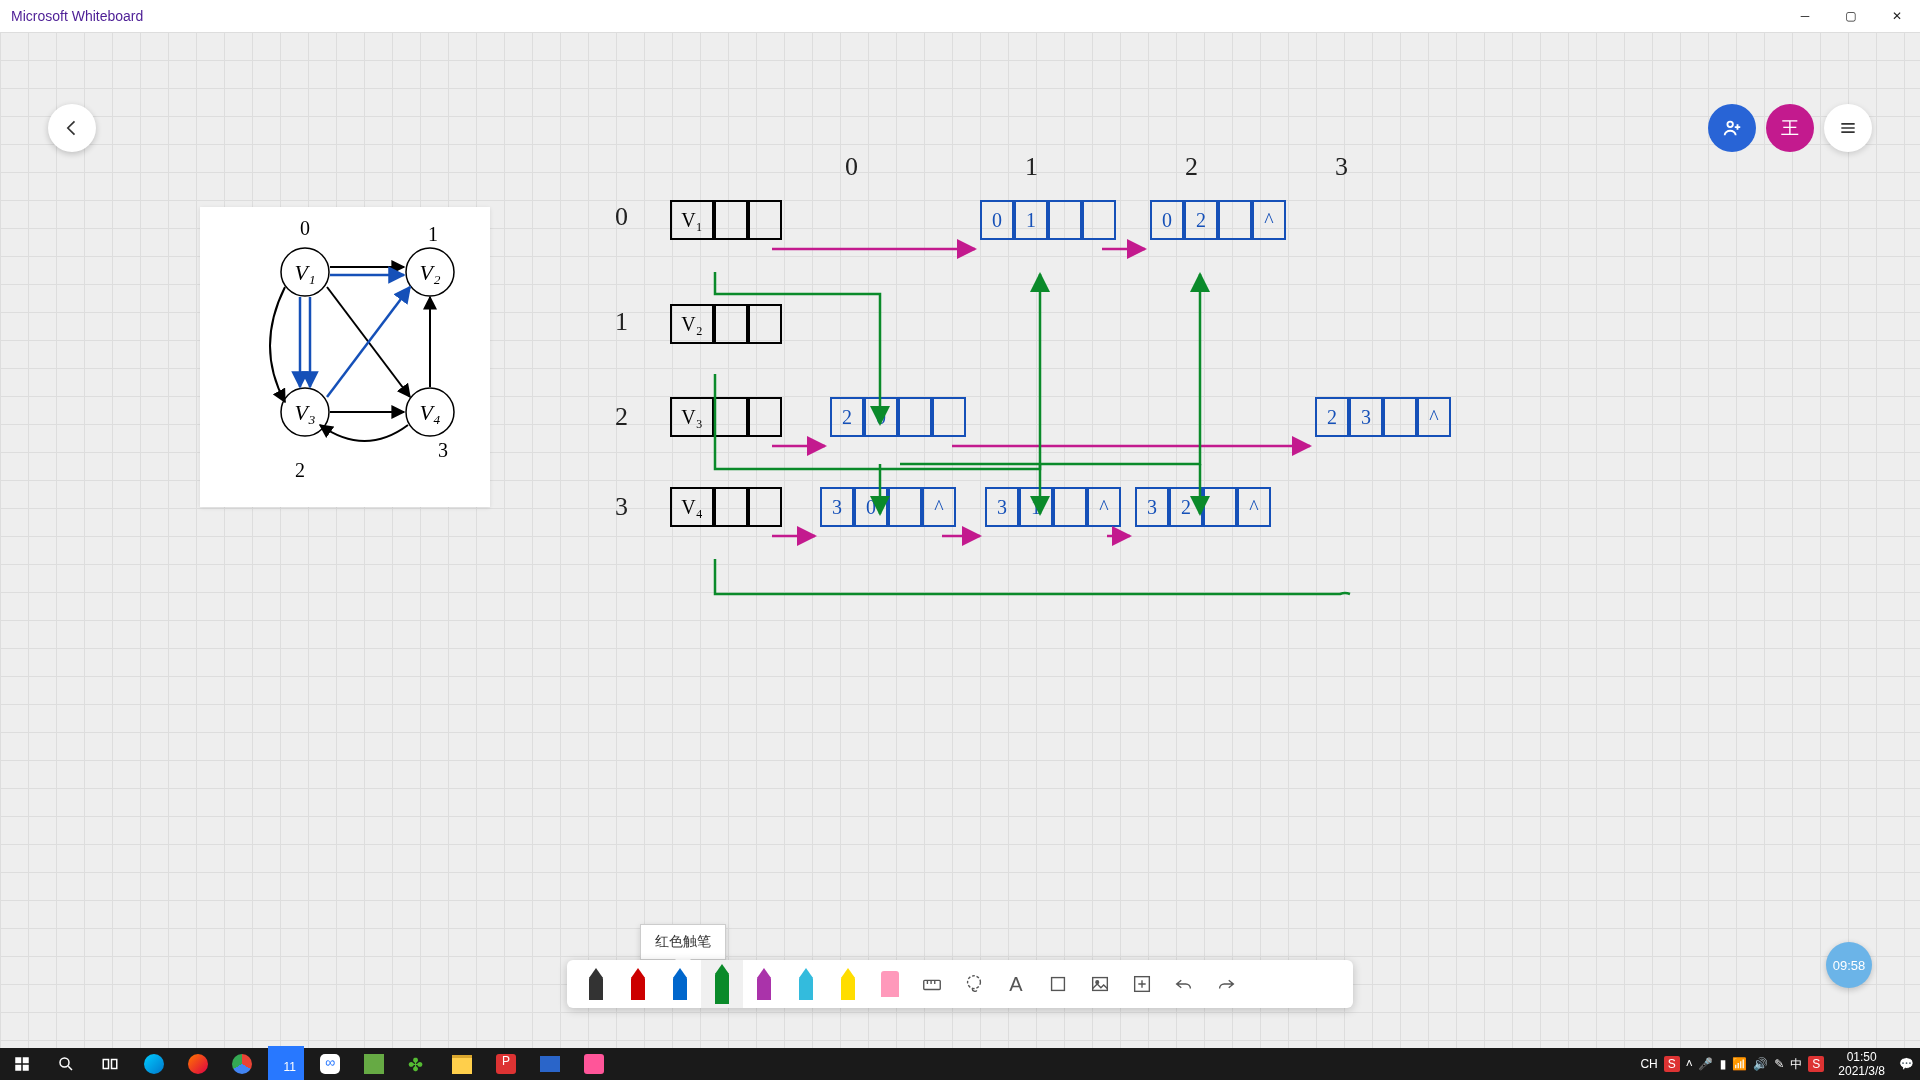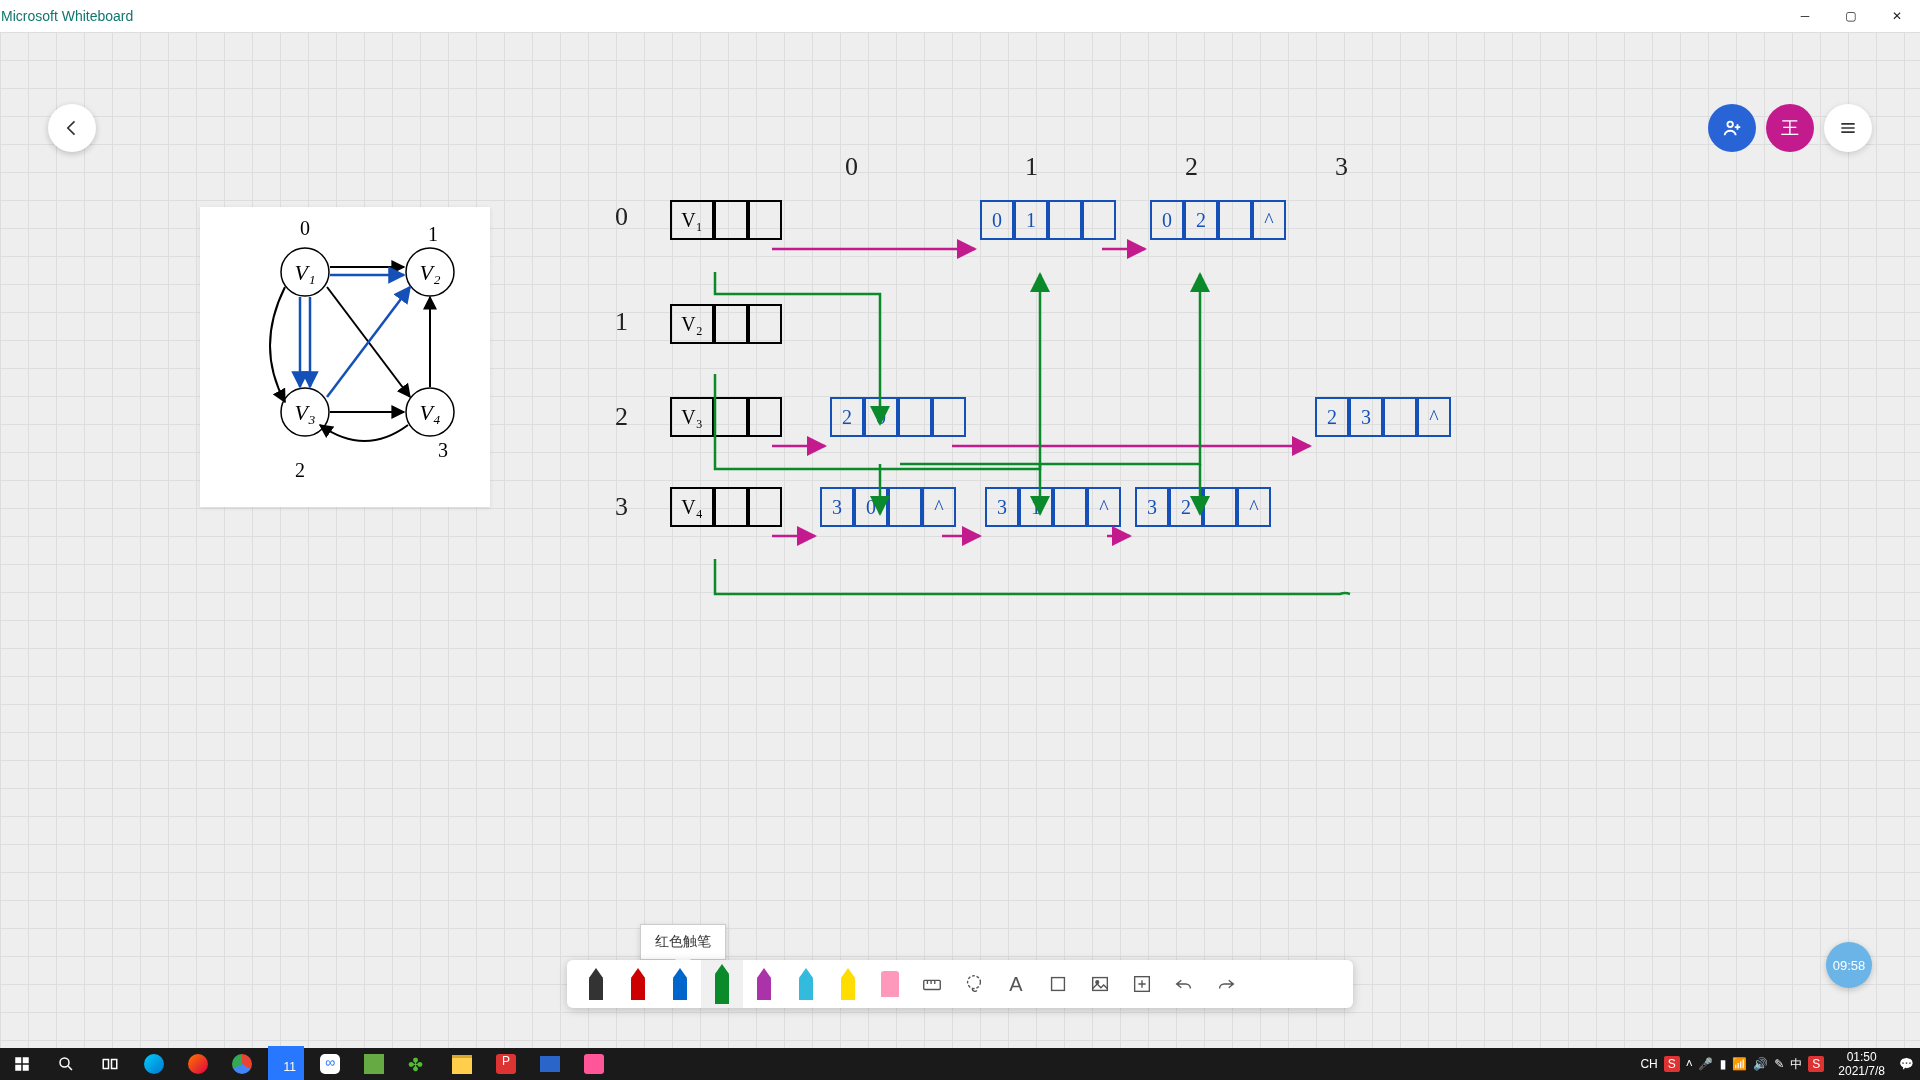--- a/index.html
+++ b/index.html
@@ -1,17 +1,17 @@
 <!DOCTYPE html>
 <html><head>
 <meta charset="utf-8">
 <style>
 html,body{margin:0;padding:0;width:1920px;height:1080px;overflow:hidden;font-family:'Segoe UI',sans-serif;background:#e8e8e8}
 .titlebar{height:32px;background:#fff;display:flex;align-items:center;border-bottom:1px solid #ddd}
-.titlebar .title{font-size:14px;padding-left:1px;color:#0f766e}
+.titlebar .title{font-size:14px;padding-left:11px;color:#4c1d95}
 .titlebar .winctrl{margin-left:auto;display:flex}
 .titlebar .winctrl div{width:46px;height:32px;display:flex;align-items:center;justify-content:center;font-size:12px;color:#222;cursor:pointer}
 .canvas-area{position:absolute;top:32px;left:0;right:0;bottom:32px;background:#eee;
   background-image:linear-gradient(#ddd 1px,transparent 1px),linear-gradient(90deg,#ddd 1px,transparent 1px);
   background-size:28px 28px;}
 .back-btn{position:absolute;top:72px;left:48px;width:48px;height:48px;border-radius:50%;background:#fff;display:flex;align-items:center;justify-content:center;box-shadow:0 2px 6px rgba(0,0,0,.2);cursor:pointer}
 .top-right{position:absolute;top:72px;right:48px;display:flex;gap:10px;align-items:center}
 .avatar{width:48px;height:48px;border-radius:50%;display:flex;align-items:center;justify-content:center;color:#fff;font-size:18px;cursor:pointer}
 .avatar.blue{background:#2864d6}
 .avatar.magenta{background:#c31a8e}
@@ -396,17 +396,17 @@
     <span>˄</span>
     <span>🎤</span>
     <span>▮</span>
     <span>📶</span>
     <span>🔊</span>
     <span>✎</span>
     <span>中</span>
     <span style="background:#d33;padding:1px 4px;border-radius:2px">S</span>
     <div class="clock">
       <div>01:50</div>
-        <div>2021/7/8</div>
+        <div>2021/3/8</div>
     </div>
     <span>💬</span>
   </div>
 </div>
 
 </body></html>

